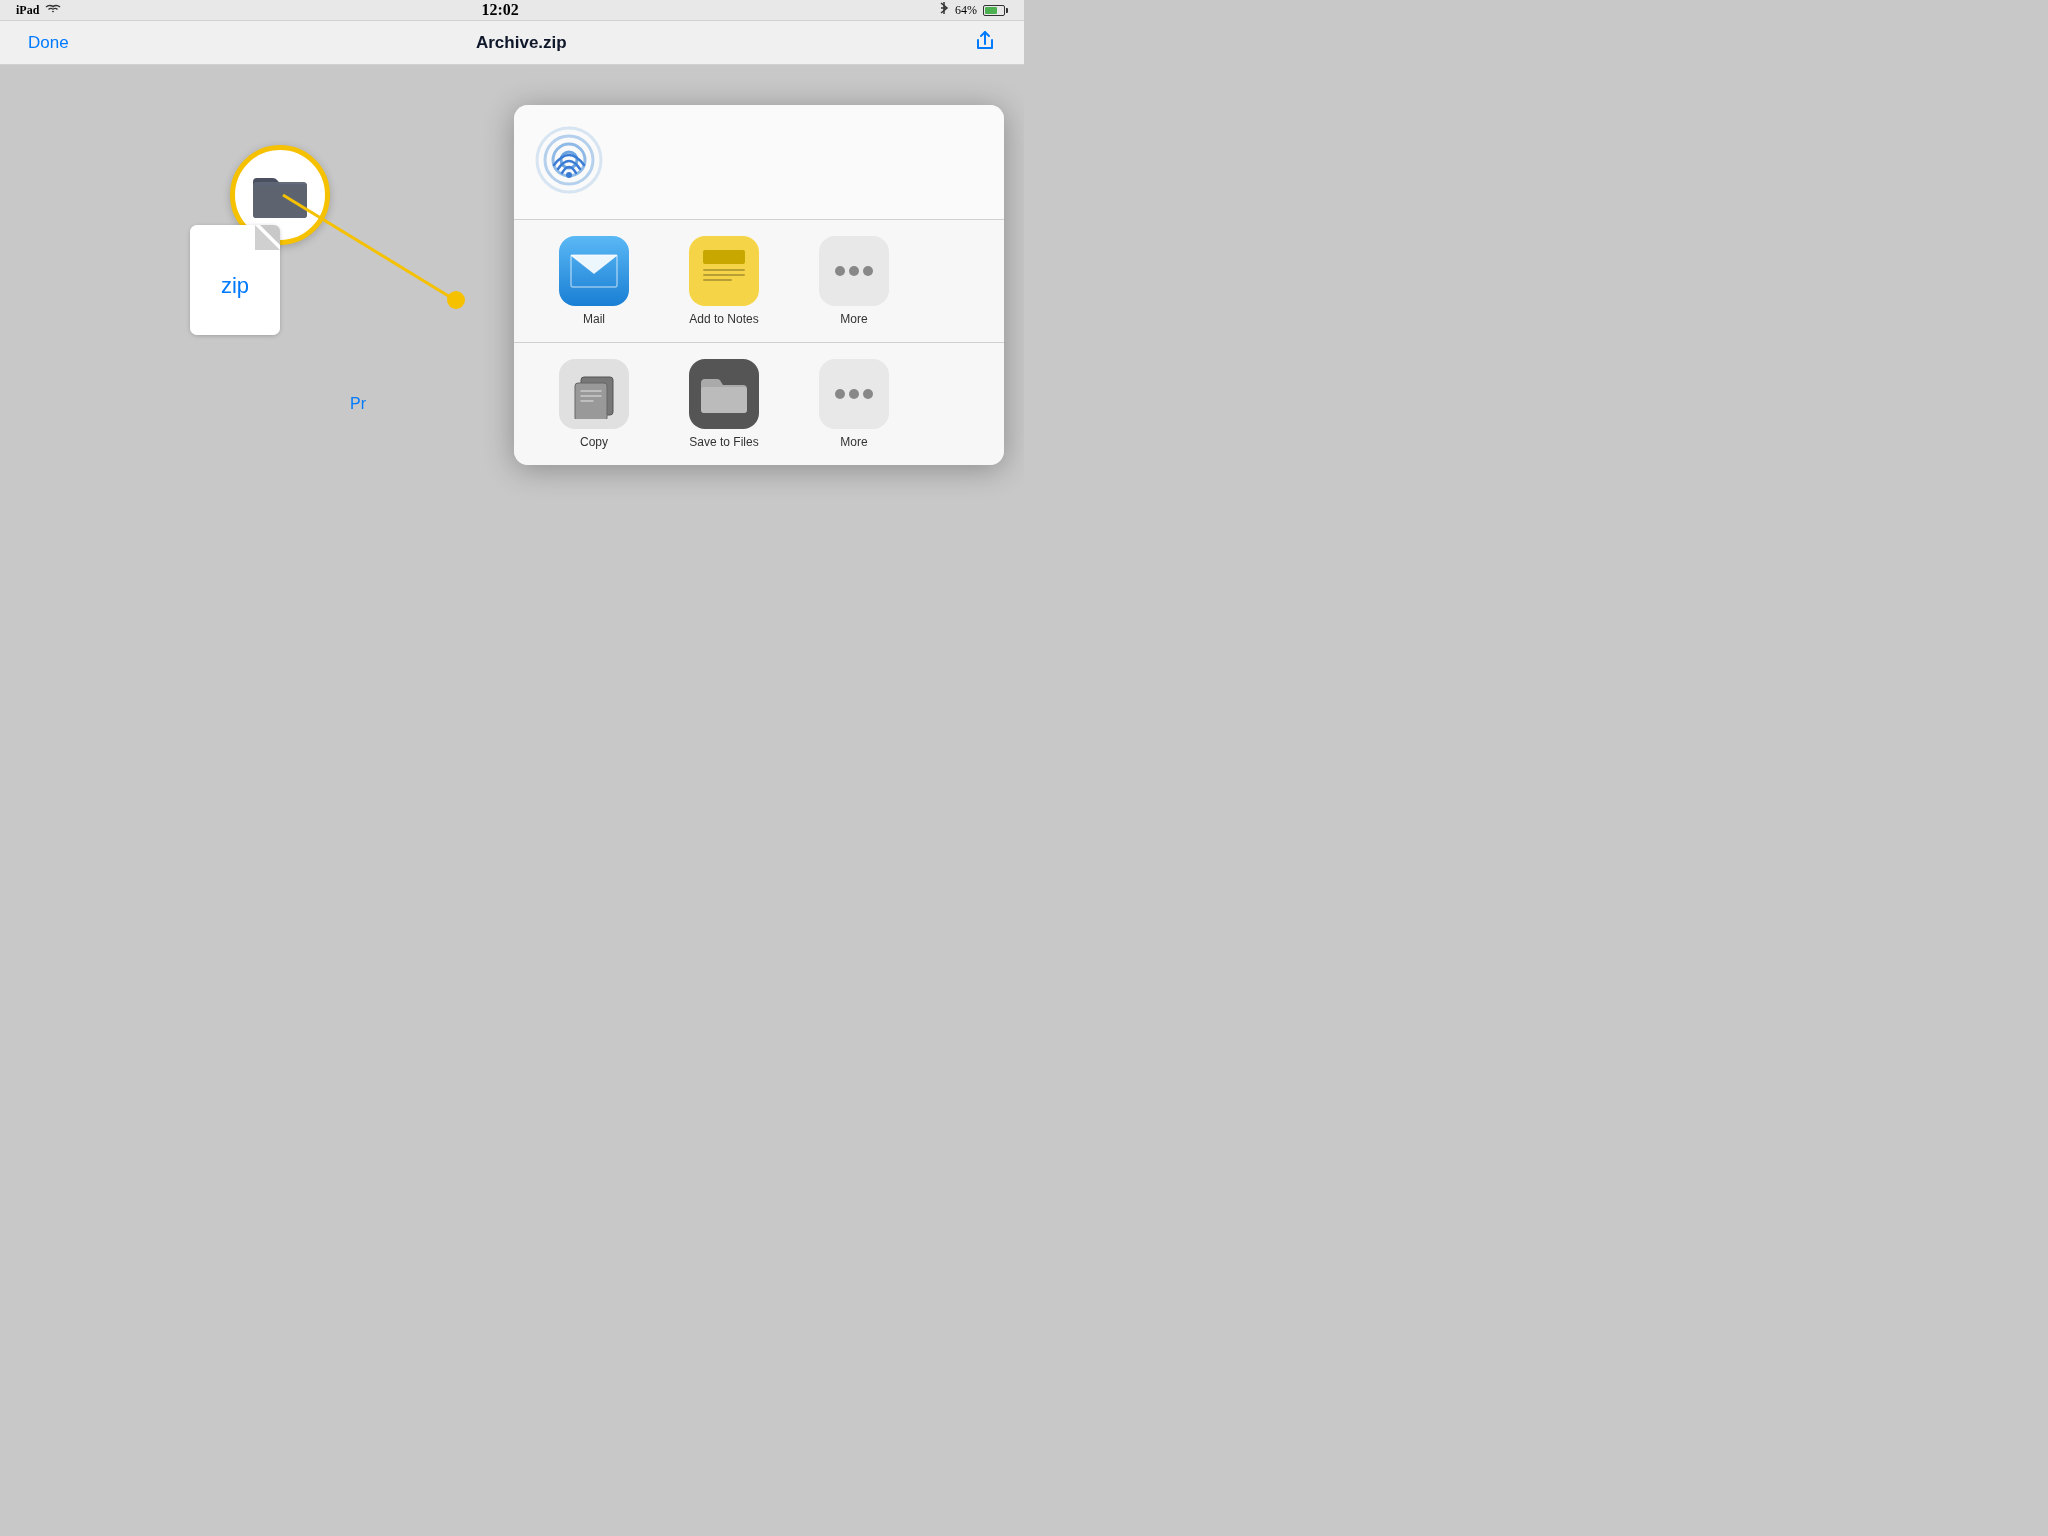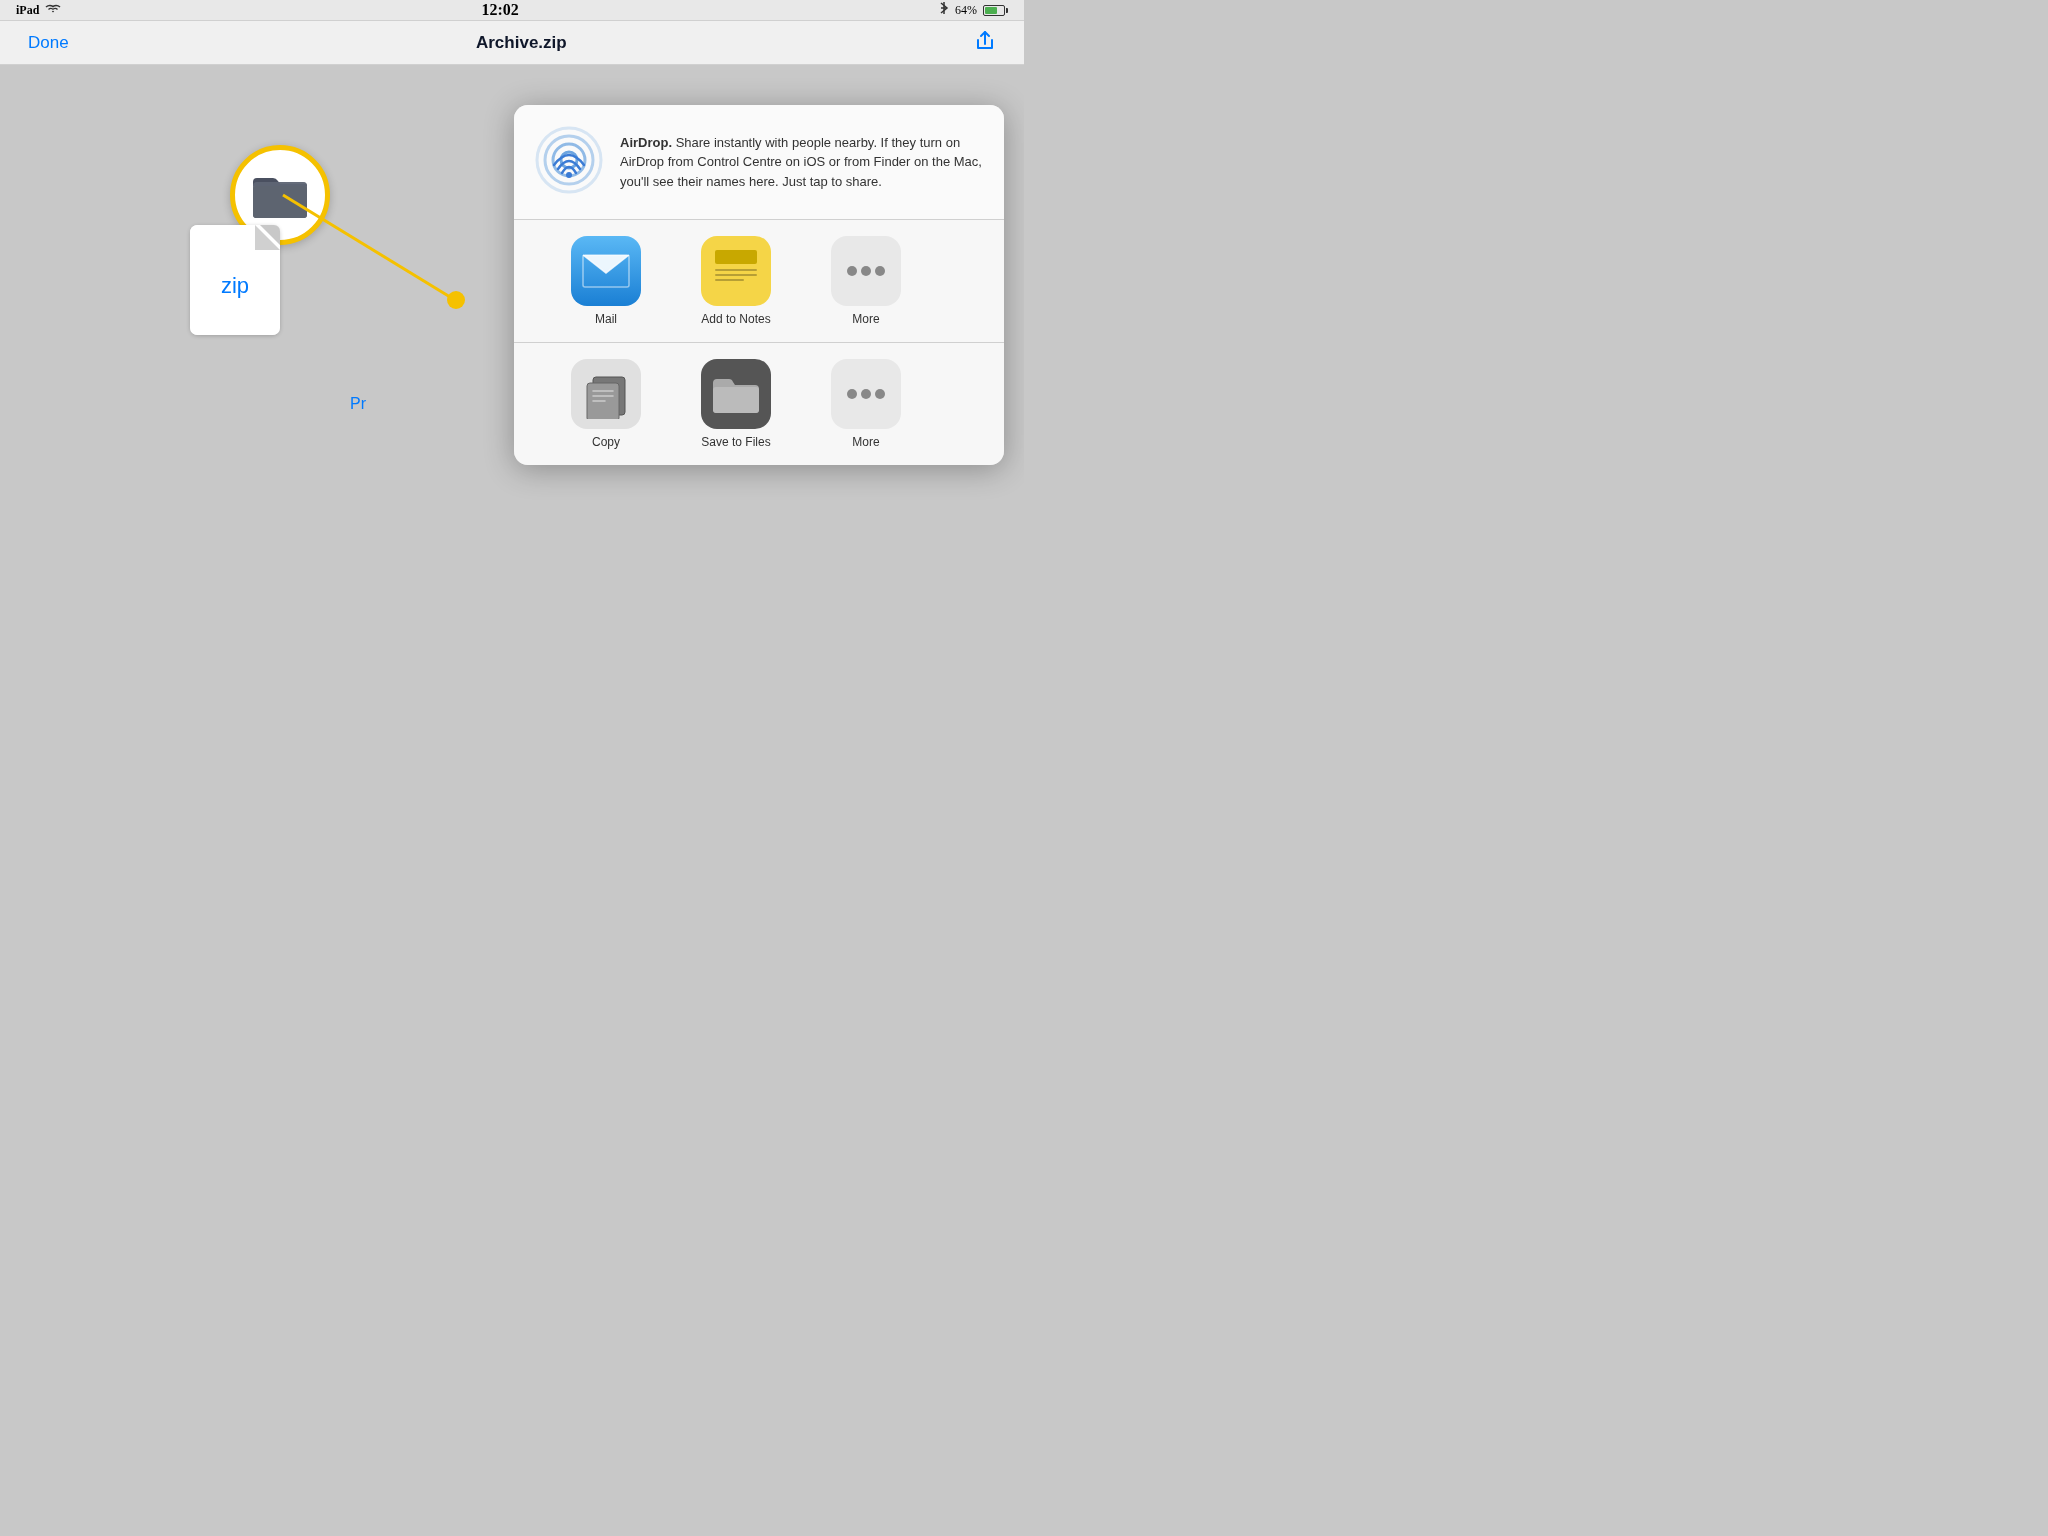--- a/index.html
+++ b/index.html
@@ -175,21 +175,21 @@
       color: #333;
       line-height: 1.5;
     }
     .airdrop-text strong {
       font-weight: 700;
     }
 
     
     .apps-row {
       display: flex;
-      padding: 16px 32px;
+      padding: 16px 20px;
       gap: 10px;
       border-bottom: 1px solid #d0d0d0;
       background: rgba(255,255,255,0.5);
     }
     .apps-row:last-child {
       border-bottom: none;
     }
 
     .app-item {
       display: flex;
@@ -371,24 +371,20 @@
           <circle cx="35" cy="35" r="24" fill="none" stroke="#4a90d9" stroke-width="3" opacity="0.4"></circle>
           <circle cx="35" cy="35" r="16" fill="none" stroke="#4a90d9" stroke-width="3" opacity="0.6"></circle>
           <circle cx="35" cy="35" r="8" fill="none" stroke="#4a90d9" stroke-width="3" opacity="0.8"></circle>
 
           <path d="M20 40 Q35 20 50 40" fill="none" stroke="#3a7bd5" stroke-width="2.5" stroke-linecap="round"></path>
           <path d="M24 44 Q35 28 46 44" fill="none" stroke="#3a7bd5" stroke-width="2.5" stroke-linecap="round"></path>
           <path d="M28 48 Q35 36 42 48" fill="none" stroke="#3a7bd5" stroke-width="2.5" stroke-linecap="round"></path>
           <circle cx="35" cy="50" r="3" fill="#3a7bd5"></circle>
         </svg>
       </div>
-      <div class="airdrop-text">
-        <strong>AirDrop.</strong>
-        <span>Share instantly with people nearby. If they turn on AirDrop from Control Centre on iOS or from Finder on the Mac, you'll see their names here. Just tap to share.</span>
-      </div>
     </div>
 
     <div class="apps-row">
 
       <div class="app-item">
         <div class="app-icon mail-icon-bg">
           <svg width="50" height="36" viewBox="0 0 50 36">
             <rect x="0" y="0" width="50" height="36" rx="4" fill="none"></rect>
             <path d="M2 2 L25 20 L48 2 Z" fill="white" opacity="0.9"></path>
             <rect x="2" y="2" width="46" height="32" rx="2" fill="none" stroke="white" stroke-width="1.5" opacity="0.5"></rect>

